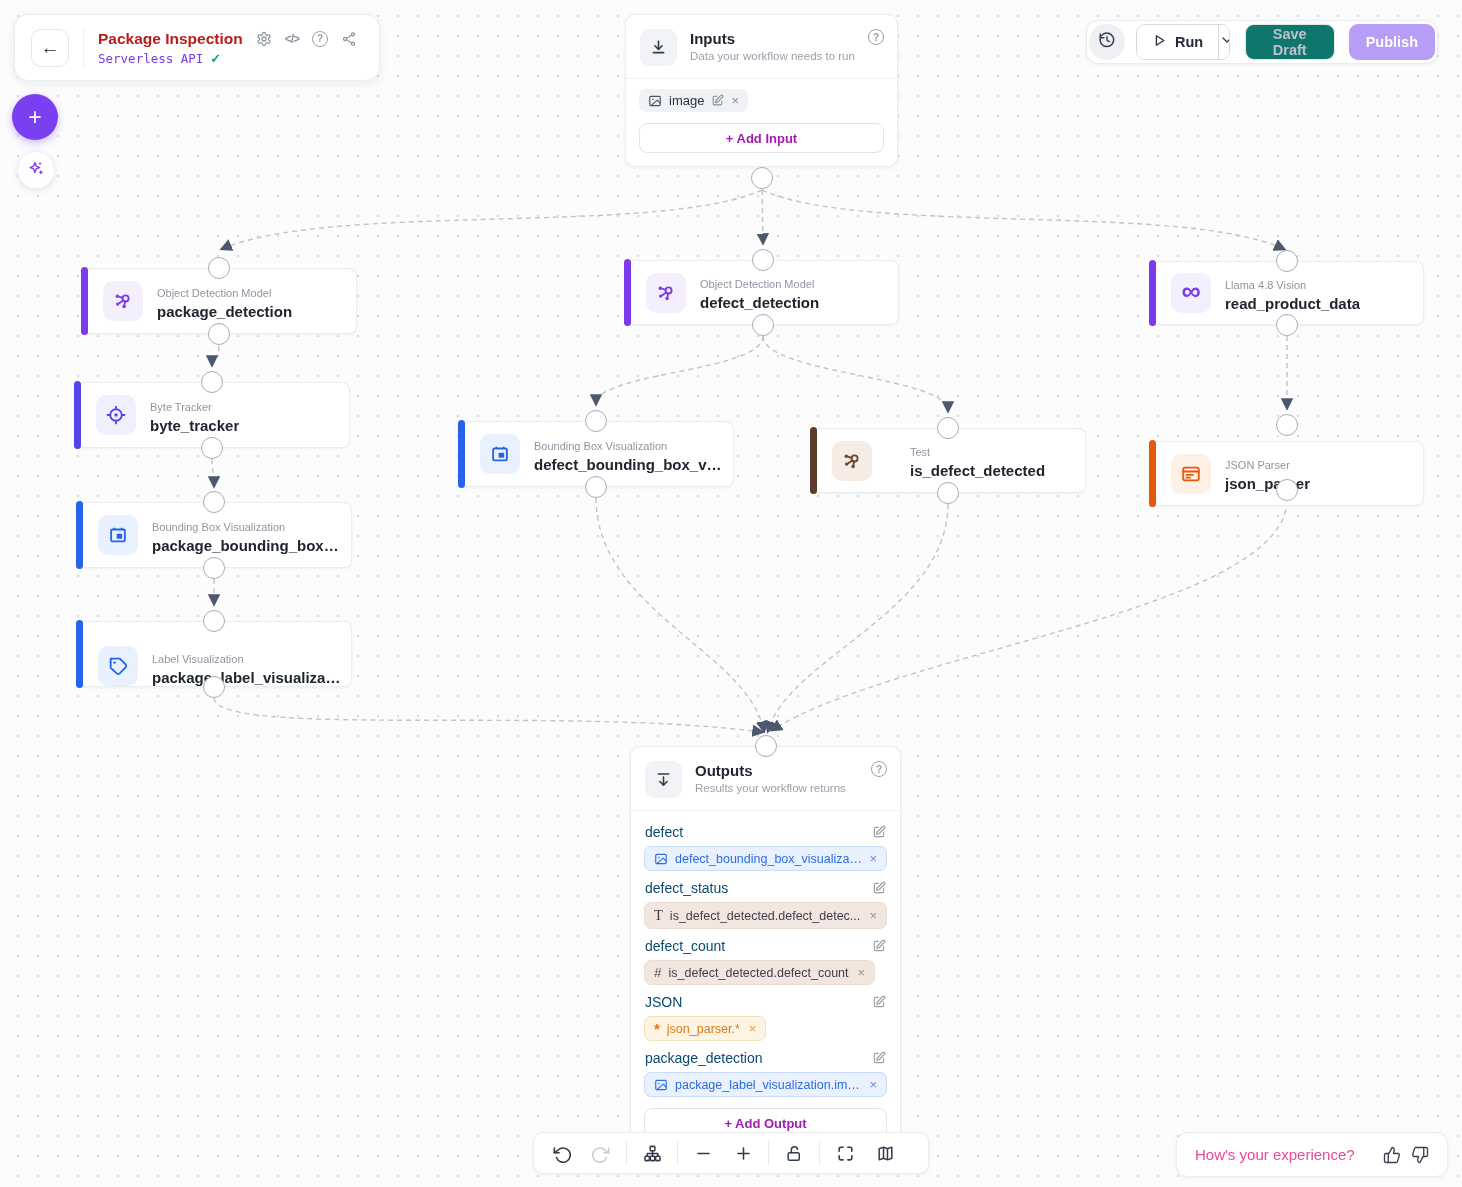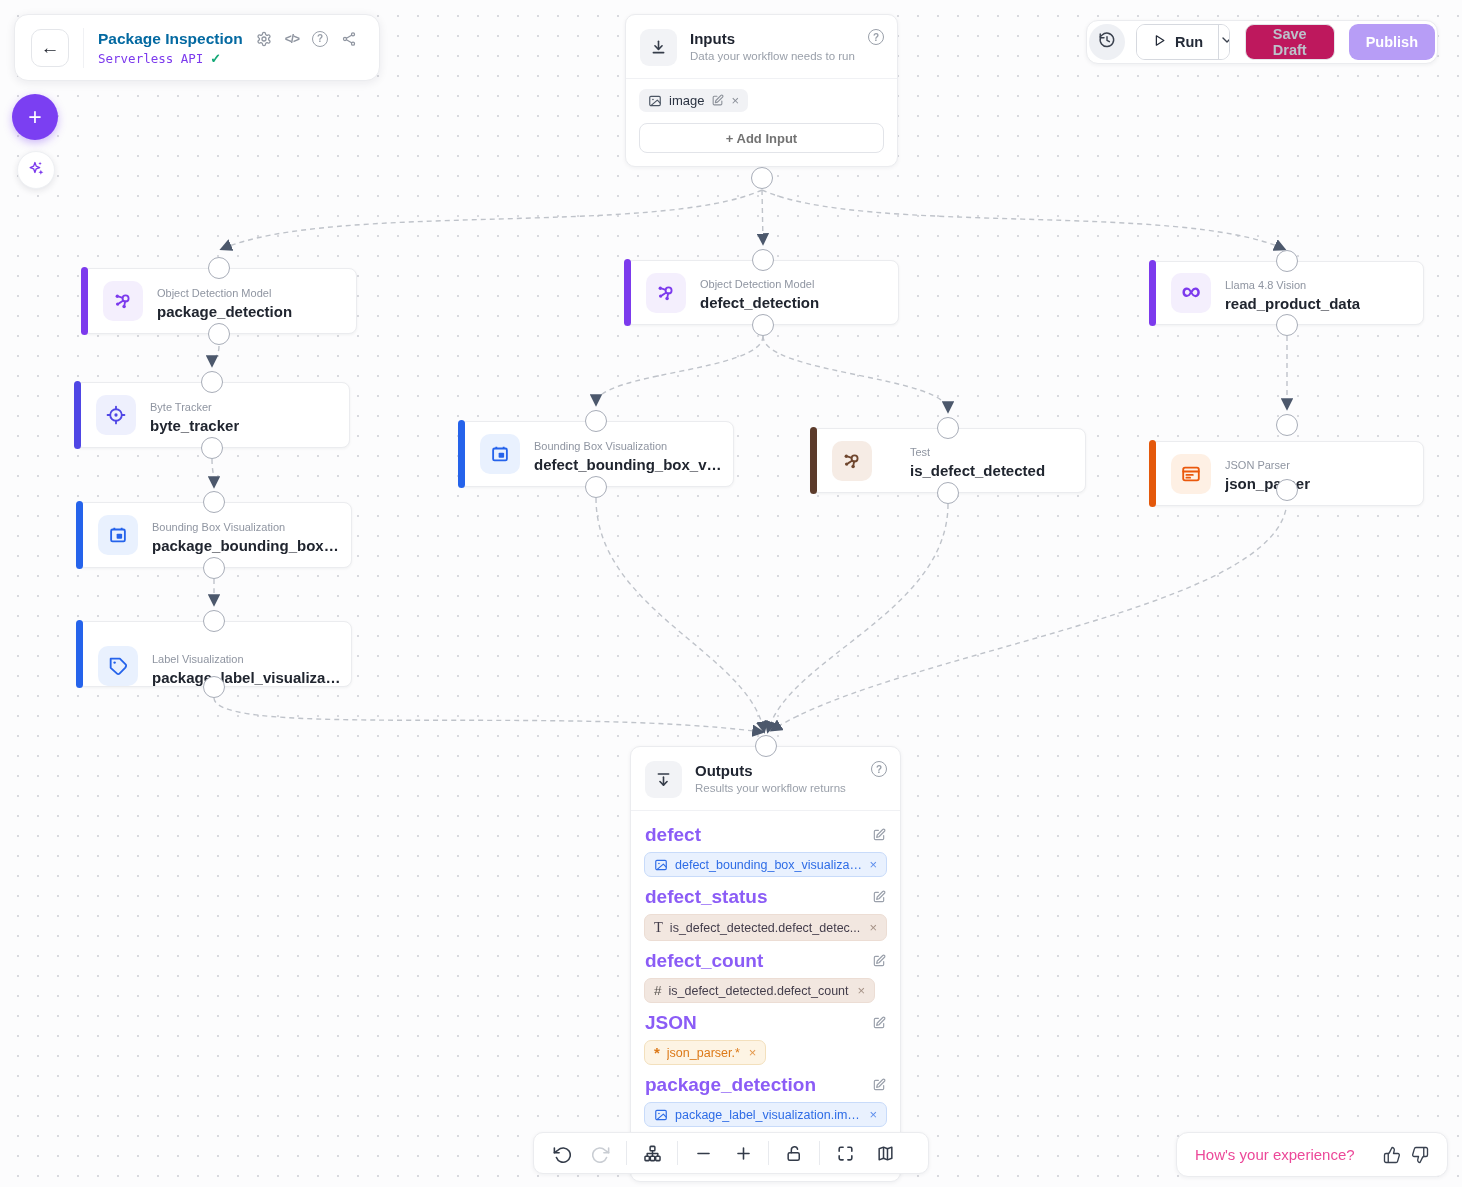--- a/index.html
+++ b/index.html
@@ -28,21 +28,21 @@
     box-shadow:0 1px 4px rgba(25,30,45,.06); z-index:4; }
 
   
   .header-card { left:14px; top:14px; width:366px; height:67px; border-radius:14px;
     box-shadow:0 2px 10px rgba(25,30,45,.08); display:flex; align-items:center; padding:0 16px; }
   .back-btn { width:38px; height:38px; border:1px solid #e4e6ea; border-radius:10px; background:#fff;
     display:flex; align-items:center; justify-content:center; font-size:19px; color:#1b202a; cursor:pointer; }
   .header-sep { width:1px; height:40px; background:#f0f1f4; margin:0 14px; }
   .header-main { display:flex; flex-direction:column; gap:3px; }
   .title-row { display:flex; align-items:center; gap:13px; }
-  .wf-title { font-size:15.5px; font-weight:700; color:#0369a1; }
+  .wf-title { font-size:15.5px; font-weight:700; color:#b91c1c; }
   .hicon { color:#8f95a0; display:flex; align-items:center; cursor:pointer; }
   .code-icon { font-size:12px; font-weight:700; letter-spacing:-1px; }
   .help-bubble { width:16px; height:16px; border:1.4px solid #9aa0aa; border-radius:50%;
     font-size:10px; font-weight:700; color:#9aa0aa; display:flex; align-items:center; justify-content:center; }
   .subtitle-row { display:flex; align-items:center; gap:7px; }
   .wf-subtitle { font-family:"DejaVu Sans Mono", monospace; font-size:12.5px; color:#7c3aed; }
   .check { color:#13a876; font-weight:700; font-size:13px; }
 
   
   .fab-plus { position:absolute; left:12px; top:94px; width:46px; height:46px; border-radius:50%;
@@ -55,47 +55,47 @@
   
   .run-bar { left:1086px; top:20px; width:352px; height:44px; border-radius:12px;
     display:flex; align-items:center; padding:0 2px; gap:11px; }
   .hist-btn { width:36px; height:36px; border-radius:50%; background:#eef0f4; color:#3a414e;
     display:flex; align-items:center; justify-content:center; cursor:pointer; flex:0 0 auto; }
   .run-split { display:flex; height:36px; border:1px solid #d6d9df; border-radius:9px; overflow:hidden; }
   .run-main { display:flex; align-items:center; gap:8px; padding:0 15px; font-size:14.5px; font-weight:600;
     color:#242b38; cursor:pointer; background:#fff; }
   .run-caret { width:33px; display:flex; align-items:center; justify-content:center;
     border-left:1px solid #d6d9df; color:#3a414e; cursor:pointer; background:#fff; }
-  .save-btn { height:36px; padding:0 15px; border:1px solid #e4e6ea; border-radius:9px; background:#be185d;
+  .save-btn { height:36px; padding:0 15px; border:1px solid #e4e6ea; border-radius:9px; background:#0f766e;
     color:#bcc2cb; font-size:14.5px; font-weight:600; display:flex; align-items:center; cursor:default; margin-left:4px; }
   .publish-btn { height:36px; padding:0 17px; border:none; border-radius:9px; background:#b79df6;
     color:#fff; font-size:14.5px; font-weight:700; display:flex; align-items:center; cursor:pointer; margin-left:3px; }
 
   
   .io-card { width:273px; }
   .io-head { display:flex; align-items:flex-start; padding:14px 14px 12px; position:relative; }
   .io-iconbox { width:37px; height:37px; border-radius:9px; background:#f2f3f6; color:#353c49;
     display:flex; align-items:center; justify-content:center; margin-right:13px; }
   .io-titles { padding-top:1px; }
   .io-title { font-size:15px; font-weight:700; color:#1f2430; }
   .io-sub { font-size:11.5px; color:#9aa0aa; margin-top:3px; }
   .io-help { position:absolute; right:13px; top:14px; cursor:pointer; }
   .io-divider { height:1px; background:#f0f1f4; }
   .io-body { padding:10px 13px 13px; }
   .in-chip { display:inline-flex; align-items:center; gap:7px; background:#f1f2f5; border-radius:7px;
     padding:4px 9px; font-size:13px; color:#2b3342; cursor:pointer; }
   .in-chip .mini-ic { color:#4b5563; display:flex; }
   .in-chip .mut { color:#8a8f98; display:flex; cursor:pointer; }
   .add-btn { margin-top:11px; width:100%; height:30px; border:1px solid #e2e4e9; border-radius:8px;
-    background:#fff; font-size:13px; font-weight:600; color:#737373; cursor:pointer;
+    background:#fff; font-size:13px; font-weight:600; color:#a21caf; cursor:pointer;
     font-family:"Liberation Sans", sans-serif; }
 
   
   .field-row { display:flex; align-items:center; justify-content:space-between; margin:9px 1px 6px; }
-  .field-label { font-size:19px; font-weight:700; color:#8b5cf6; }
+  .field-label { font-size:14px; font-weight:400; color:#0c4a6e; }
   .edit-ic { color:#9aa0ab; display:flex; cursor:pointer; }
   .ochip { display:flex; align-items:center; gap:7px; border-radius:7px; padding:4px 9px;
     font-size:12.5px; cursor:pointer; }
   .ochip .x { margin-left:auto; font-size:13px; opacity:.75; cursor:pointer; }
   .ochip.fit { display:inline-flex; }
   .ochip.fit .x { margin-left:2px; }
   .chip-blue { background:#e9f1fe; border:1px solid #c8dbfa; color:#2e6ce6; }
   .chip-tan  { background:#f2e7e0; border:1px solid #ecddd4; color:#433d4b; }
   .chip-tan .x { color:#8b7568; }
   .chip-cream{ background:#fdf4e4; border:1px solid #f3e0bd; color:#dc7918; }

